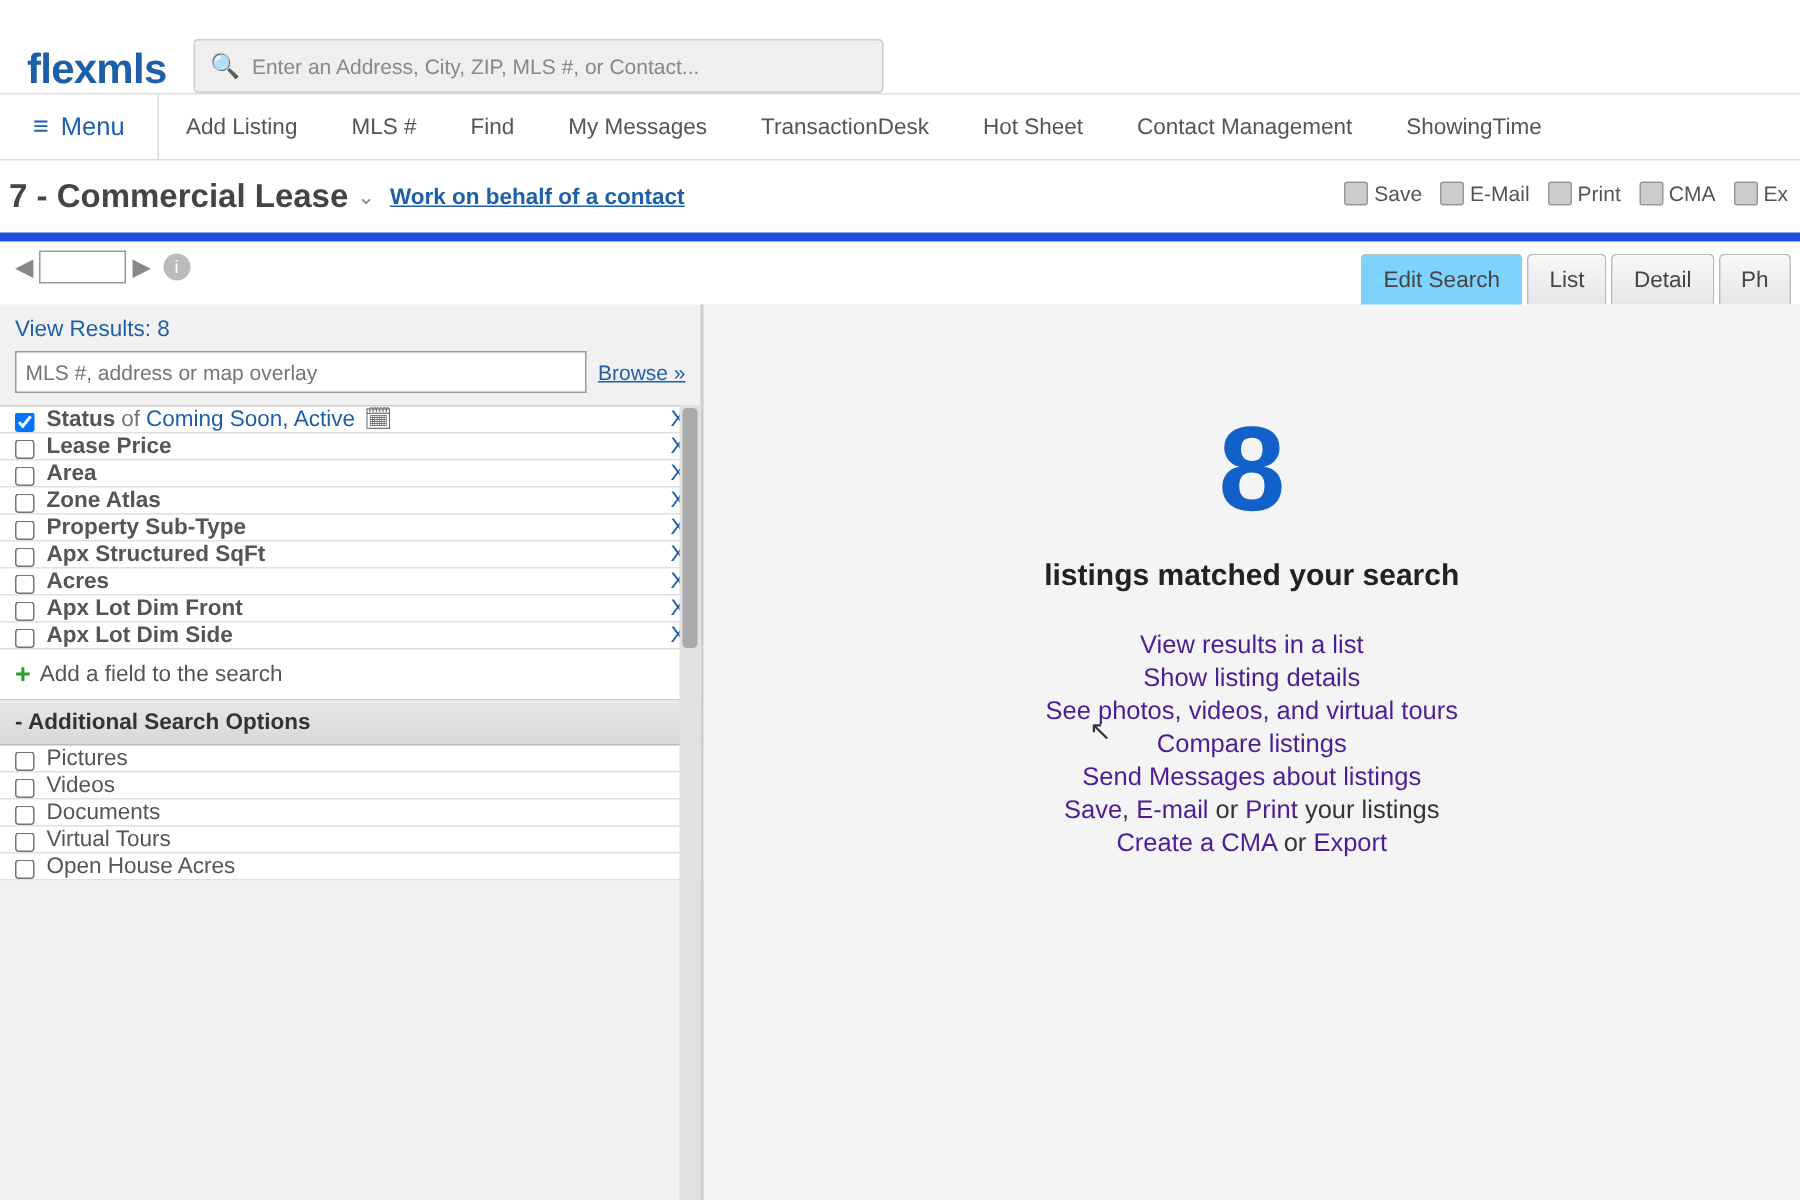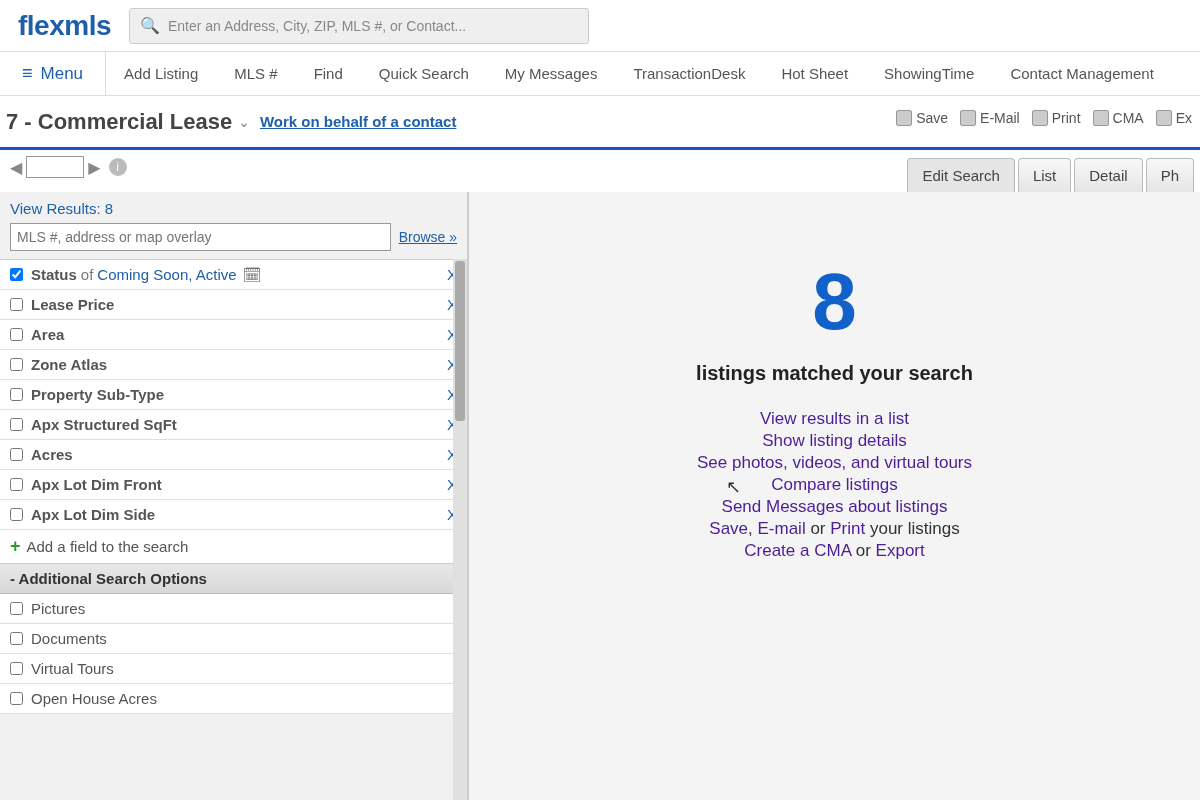--- a/index.html
+++ b/index.html
@@ -1,58 +1,58 @@
 <!DOCTYPE html>
 <html><head>
 <meta charset="utf-8">
 <style>
 * { box-sizing: border-box; margin: 0; padding: 0; }
 body { font-family: Arial, Helvetica, sans-serif; font-size: 14px; color: #333; background: #fff; width: 1200px; height: 800px; overflow: hidden; position: relative; }
 
 
-.topbar { display: flex; align-items: center; height: 52px; padding: 0 18px; border-bottom: 1px solid #ddd; }
+.topbar { display: flex; align-items: flex-end; height: 52px; padding: 0 18px; border-bottom: 1px solid #ddd; margin-top: 11px; }
 .logo { font-size: 28px; font-weight: 700; color: #1e5faa; letter-spacing: -0.5px; }
 .searchbox { margin-left: 18px; flex: 0 0 460px; height: 36px; background: #efefef; border: 1px solid #ccc; border-radius: 3px; display: flex; align-items: center; padding: 0 10px; color: #888; }
 .searchbox .mag { margin-right: 8px; font-size: 16px; color: #888; }
 
 
 .navbar { display: flex; align-items: stretch; height: 44px; border-bottom: 1px solid #ddd; }
 .menu-btn { display: flex; align-items: center; padding: 0 22px; border-right: 1px solid #ddd; color: #1e5faa; font-size: 17px; cursor: pointer; }
 .menu-btn .hb { margin-right: 8px; font-size: 18px; }
 .nav-items { display: flex; align-items: center; }
 .nav-items a { color: #555; text-decoration: none; padding: 0 18px; font-size: 15px; line-height: 44px; white-space: nowrap; cursor: pointer; }
 
 
-.titlerow { display: flex; align-items: center; height: 54px; padding: 0 6px; border-bottom: 3px solid #1d4ed8; position: relative; text-align: right; }
+.titlerow { display: flex; align-items: center; height: 54px; padding: 0 6px; border-bottom: 6px solid #1d4ed8; position: relative; text-align: right; }
 .titlerow .title { font-size: 22px; font-weight: 700; color: #444; }
 .titlerow .chev { margin: 0 10px 0 6px; color: #888; }
 .titlerow .behalf { color: #1e5faa; font-weight: 700; text-decoration: underline; font-size: 15px; cursor: pointer; }
 .actions { position: absolute; right: 8px; top: 14px; display: flex; gap: 12px; font-size: 14px; color: #555; }
 .actions .act { display: flex; align-items: center; gap: 4px; cursor: pointer; }
 .aicn { width: 16px; height: 16px; background: #ccc; border: 1px solid #999; border-radius: 2px; display: inline-block; }
 
 
 .tabsrow { height: 42px; position: relative; }
 .pager { position: absolute; left: 10px; top: 6px; display: flex; align-items: center; gap: 4px; }
 .pager .arrow { color: #888; font-size: 16px; cursor: pointer; }
 .pager input { width: 58px; height: 22px; border: 1px solid #999; }
 .pager .info { width: 18px; height: 18px; border-radius: 50%; background: #bbb; color: #fff; font-size: 12px; display: flex; align-items: center; justify-content: center; margin-left: 4px; }
 .tabs { position: absolute; right: 6px; bottom: 0; display: flex; }
 .tabs .tab { padding: 8px 14px; background: linear-gradient(#f8f8f8,#e6e6e6); border: 1px solid #bbb; border-bottom: none; border-radius: 4px 4px 0 0; margin-left: 3px; font-size: 15px; color: #444; cursor: pointer; }
-.tabs .tab.active { background: #e5e5e5; }
+.tabs .tab.active { background: #7dd3fc; }
 
 
 .bodywrap { display: flex; height: calc(800px - 52px - 44px - 54px - 42px); }
 .leftcol { width: 468px; background: #f1f1f1; border-right: 1px solid #ccc; display: flex; flex-direction: column; }
 .vr { color: #1e5faa; font-size: 15px; padding: 8px 10px 6px; }
 .filterbar { display: flex; align-items: center; padding: 0 10px 8px; gap: 8px; }
 .filterbar input { flex: 1; height: 28px; border: 1px solid #999; padding: 0 6px; font-size: 14px; color: #666; }
 .filterbar a { color: #1e5faa; text-decoration: underline; font-size: 14px; white-space: nowrap; }
 .fields { background: #fff; border-top: 1px solid #ccc; }
-.frow { display: flex; align-items: center; height: 30px; padding: 0 10px; border-bottom: 1px solid #e0e0e0; position: relative; font-size: 15px; }
+.frow { display: flex; align-items: flex-end; height: 18px; padding: 0 10px; border-bottom: 1px solid #e0e0e0; position: relative; font-size: 15px; }
 .frow input[type=checkbox] { margin-right: 8px; }
 .frow .lab { font-weight: 700; color: #555; }
 .frow .of { font-weight: 400; color: #777; margin: 0 4px; }
 .frow .val { color: #1e5faa; cursor: pointer; }
 .frow .cal { margin-left: 6px; color: #555; }
 .frow .x { position: absolute; right: 10px; color: #1e5faa; cursor: pointer; font-size: 15px; }
 .addfld { display: flex; align-items: center; height: 34px; padding: 0 10px; background: #fff; border-bottom: 1px solid #ccc; font-size: 15px; color: #555; cursor: pointer; }
 .addfld .plus { color: #2a9d2a; font-weight: 700; margin-right: 6px; font-size: 18px; }
 .aso-head { background: linear-gradient(#e8e8e8,#d8d8d8); height: 30px; display: flex; align-items: center; padding: 0 10px; font-weight: 700; font-size: 15px; border-bottom: 1px solid #bbb; }
 .leftinner { position: relative; flex: 1; overflow: hidden; }
@@ -81,26 +81,25 @@
 
 <div class="navbar">
   <div class="menu-btn">
     <span class="hb">≡</span>
     <span>Menu</span>
   </div>
   <div class="nav-items" id="nav-items">
       <a>Add Listing</a>
       <a>MLS #</a>
       <a>Find</a>
-      <a>Quick Search</a>
       <a>My Messages</a>
       <a>TransactionDesk</a>
       <a>Hot Sheet</a>
+      <a>Contact Management</a>
       <a>ShowingTime</a>
-      <a>Contact Management</a>
     </div>
 </div>
 
 <div class="titlerow">
   <span class="title">7 - Commercial Lease</span>
   <span class="chev">⌄</span>
   <a class="behalf">Work on behalf of a contact</a>
   <div class="actions" id="actions">
       <div class="act">
         <span class="aicn"></span>
@@ -204,20 +203,24 @@
           <span>Add a field to the search</span>
         </div>
         <div class="aso-head">- Additional Search Options</div>
         <div id="aso-rows">
             <div class="frow">
               <input type="checkbox" style="">
               <span class="lab" style="font-weight:400">Pictures</span>
             </div>
             <div class="frow">
               <input type="checkbox" style="">
+              <span class="lab" style="font-weight:400">Videos</span>
+            </div>
+            <div class="frow">
+              <input type="checkbox" style="">
               <span class="lab" style="font-weight:400">Documents</span>
             </div>
             <div class="frow">
               <input type="checkbox" style="">
               <span class="lab" style="font-weight:400">Virtual Tours</span>
             </div>
             <div class="frow">
               <input type="checkbox" style="">
               <span class="lab" style="font-weight:400">Open House Acres</span>
             </div>

